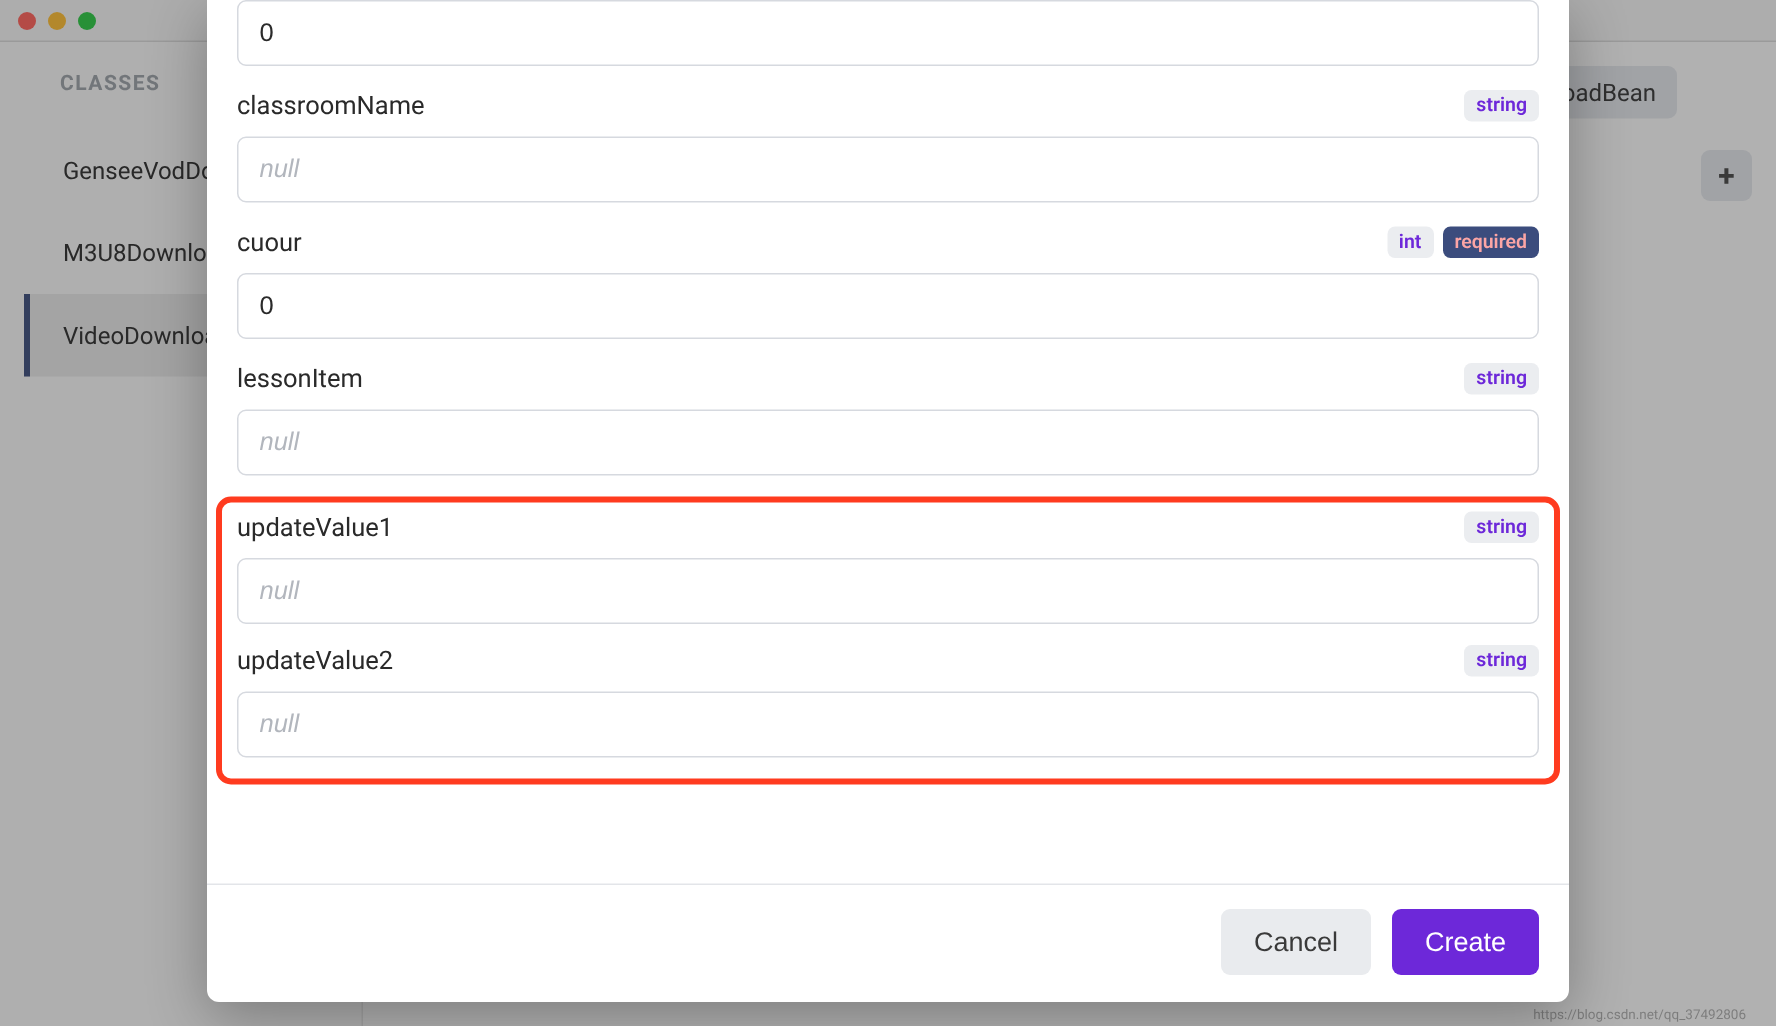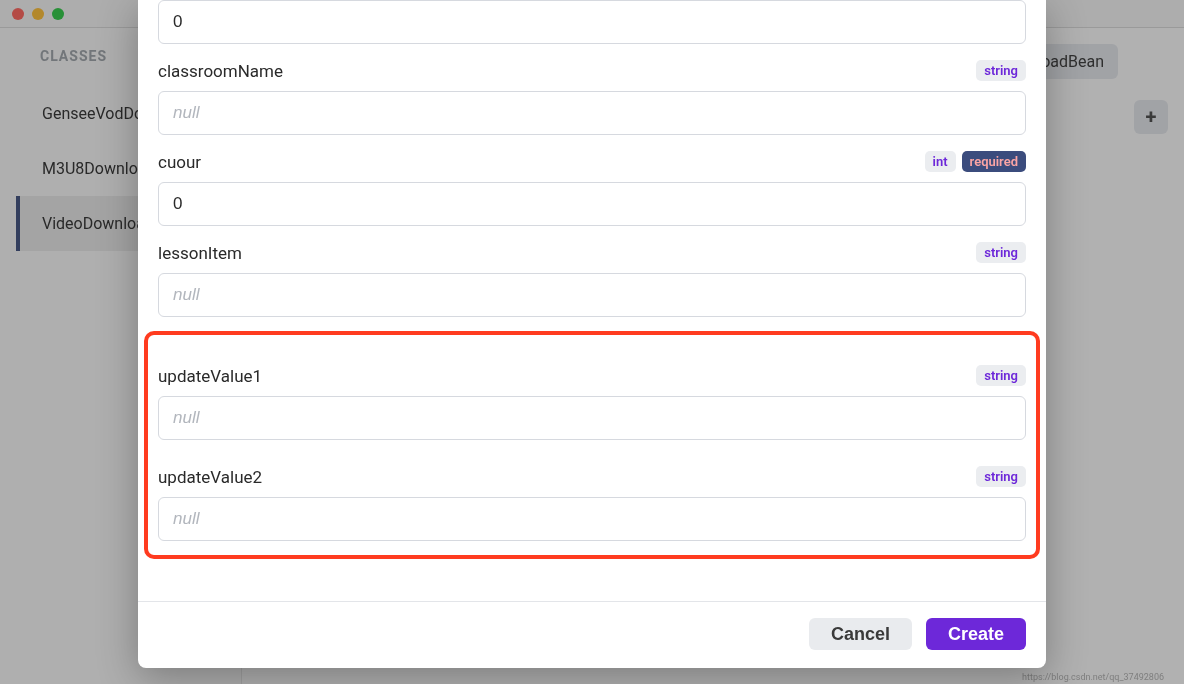--- a/index.html
+++ b/index.html
@@ -160,37 +160,36 @@
     .field-input::placeholder {
       color: #b2b6bd;
       font-style: italic;
     }
     .highlight-box {
       border: 4px solid #ff3b1f;
       border-radius: 10px;
       padding: 4px 10px 14px 10px;
       margin: 6px -14px 0 -14px;
     }
-    .highlight-box .label-row { margin-top: 26px; gap: 28px; }
+    .highlight-box .label-row { margin-top: 2px; gap: 28px; }
     .modal-footer {
       border-top: 1px solid #e3e5e9;
       padding: 16px 20px 18px 20px;
       display: flex;
       justify-content: flex-end;
       gap: 14px;
       margin-top: auto;
     }
     .btn {
-      height: 32px;
+      height: 44px;
       padding: 0 22px;
       border-radius: 6px;
       font-size: 18px;
       cursor: pointer;
       border: none;
-      font-weight: bold;
     }
     .btn-cancel { background: #e9ebee; color: #3a3a3a; }
     .btn-create { background: #6d28d9; color: #fff; }
     .watermark {
       position: absolute;
       right: 20px; bottom: 2px;
       font-size: 9px;
       color: rgba(0,0,0,0.3);
       z-index: 30;
     }

